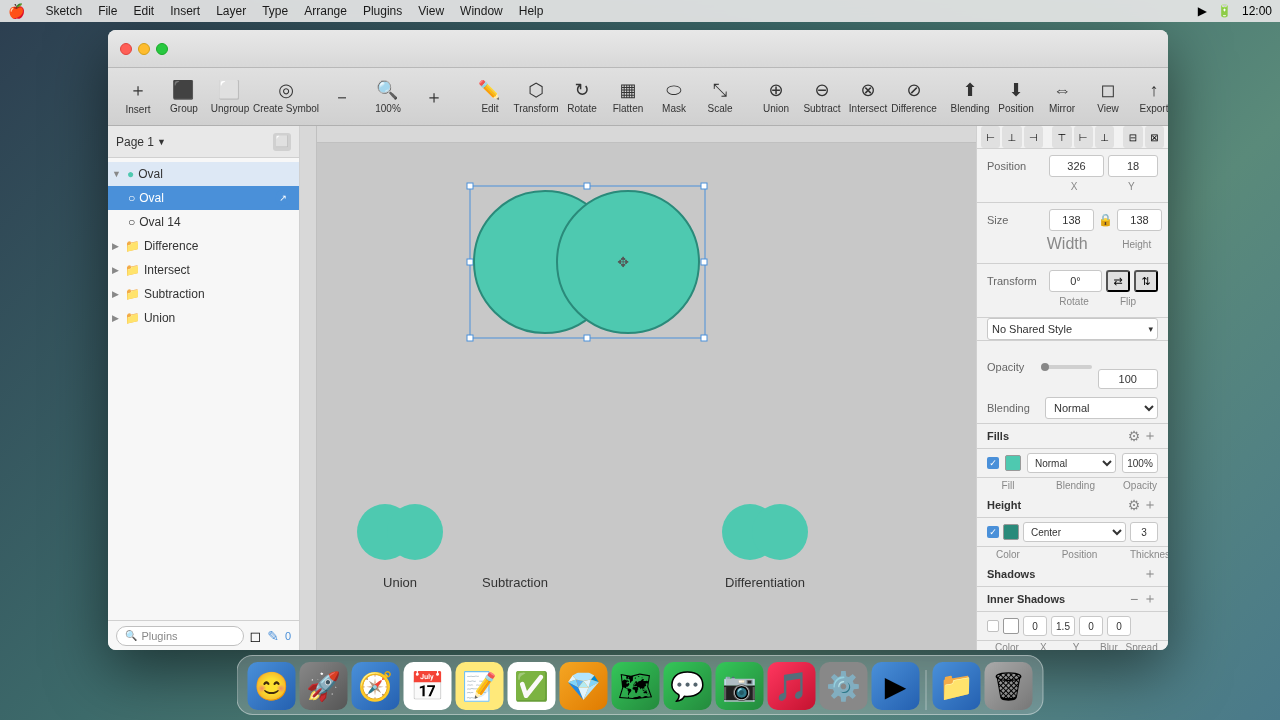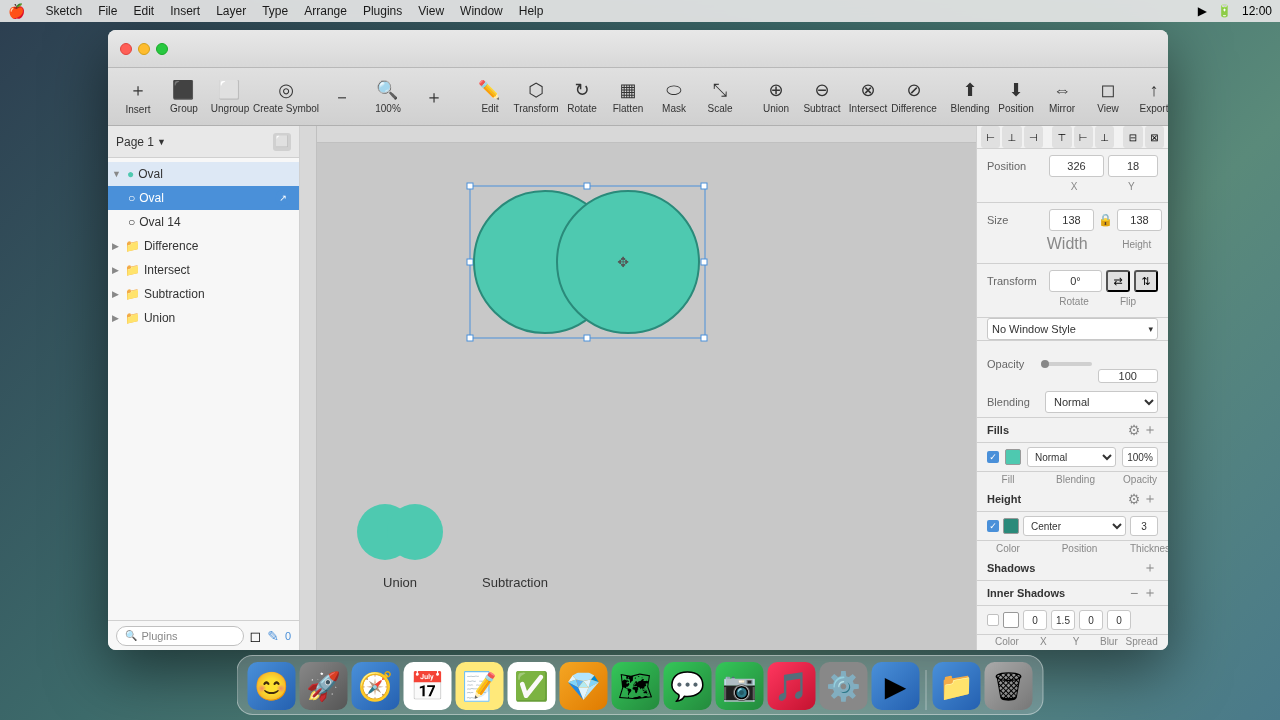--- a/index.html
+++ b/index.html
@@ -696,20 +696,31 @@
 
         <div style="position:absolute;bottom:60px;left:180px;display:flex;flex-direction:column;align-items:center;gap:8px">
           <svg width="70" height="70" viewBox="0 0 70 70">
 
             <path d="M35 5 A30 30 0 1 0 35 65 A20 20 0 1 1 35 5 Z" fill="#4ec9b0"></path>
           </svg>
           <span style="font-size:13px;color:#333">Subtraction</span>
         </div>
 
 
+        <div style="position:absolute;bottom:60px;left:420px;display:flex;flex-direction:column;align-items:center;gap:8px">
+          <svg width="90" height="70" viewBox="0 0 90 70">
+
+            <circle cx="30" cy="35" r="28" fill="#4ec9b0"></circle>
+            <circle cx="60" cy="35" r="28" fill="#4ec9b0"></circle>
+
+            <path d="M30 7 A28 28 0 0 1 30 63 A28 28 0 0 0 30 7 Z" fill="#c8c8c8"></path>
+            <path d="M60 7 A28 28 0 0 0 60 63 A28 28 0 0 1 60 7 Z" fill="#c8c8c8"></path>
+          </svg>
+          <span style="font-size:13px;color:#333">Differentiation</span>
+        </div>
       </div>
 
       <div class="right-panel">
 
         <div class="panel-align-row">
           <div class="align-btn">⊢</div>
           <div class="align-btn">⊥</div>
           <div class="align-btn">⊣</div>
           <div style="width:6px"></div>
           <div class="align-btn">⊤</div>
@@ -757,31 +768,31 @@
           </div>
           <div class="panel-row">
             <span style="width:58px"></span>
             <span style="font-size:10px;color:#888;width:50px;text-align:center">Rotate</span>
             <span style="font-size:10px;color:#888;width:50px;text-align:center">Flip</span>
           </div>
         </div>
 
         <div class="shared-style-row">
           <div class="shared-style-select">
-            <span>No Window Style</span>
+            <span>No Shared Style</span>
             <span style="font-size:9px;margin-left:auto">▾</span>
           </div>
         </div>
 
         <div class="opacity-row">
           <span class="opacity-label">Opacity</span>
           <div class="opacity-slider">
             <div style="position:absolute;left:0;top:-2px;width:8px;height:8px;background:#888;border-radius:50%"></div>
           </div>
-          <input class="panel-input" value="100" style="width: 36px; height: 14px; margin-top: 24px;">
+          <input class="panel-input" value="100" style="width: 36px; height: 20px; margin-top: 24px;">
         </div>
 
         <div class="blending-row">
           <span class="blending-label">Blending</span>
           <select class="blending-select">
             <option>Normal</option>
           </select>
         </div>
 
         <div class="section-header">

